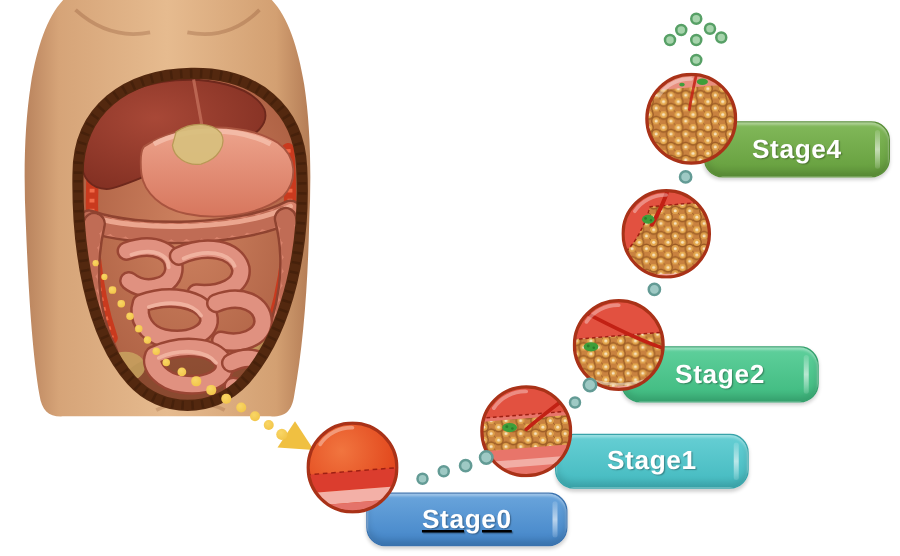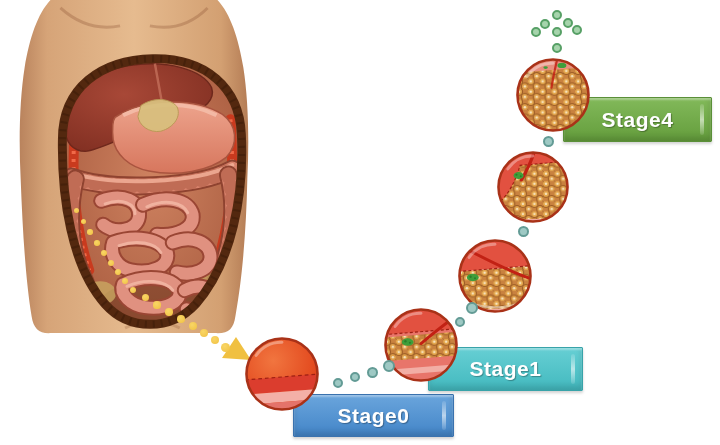--- a/index.html
+++ b/index.html
@@ -3,21 +3,21 @@
 <meta charset="utf-8">
 <style>
   html,body{margin:0;padding:0;background:#fff;}
   #canvas{position:relative;width:720px;height:445px;background:#fff;overflow:hidden;
           font-family:"Liberation Sans",sans-serif;}
   #defs-svg{position:absolute;width:0;height:0;}
   .anatomy{position:absolute;z-index:1;}
   #arrow-layer{position:absolute;left:0;top:0;width:720px;height:445px;z-index:2;}
   #arrowhead{position:absolute;left:0;top:0;}
   .ydot{position:absolute;border-radius:50%;}
-  .stage-bar{position:absolute;z-index:3;border-radius:1px;border:1.5px solid;
+  .stage-bar{position:absolute;z-index:3;border-radius:15px;border:1.5px solid;
              display:flex;align-items:center;justify-content:center;
              box-shadow:inset 0 2px 2px rgba(255,255,255,.35), inset 0 -4px 6px rgba(0,0,0,.14), 0 2px 3px rgba(0,0,0,.18);}
   .stage-bar::after{content:"";position:absolute;right:7px;top:6px;bottom:6px;width:4px;border-radius:2px;
              background:linear-gradient(180deg,rgba(255,255,255,.12),rgba(255,255,255,.6),rgba(255,255,255,.12));}
   .stage-label{color:#fff;font-size:21px;font-weight:bold;letter-spacing:.5px;
              text-shadow:1px 1px 1px rgba(0,0,0,.3);}
   .stage-circle{position:absolute;z-index:4;}
   #dots-layer{position:absolute;left:0;top:0;width:720px;height:445px;z-index:5;}
   .dot{position:absolute;border-radius:50%;border:2px solid;box-sizing:border-box;}
 </style>
@@ -144,25 +144,28 @@
       <span class="ydot" style="left: 141.5px; top: 293.5px; width: 7px; height: 7px; background: radial-gradient(circle at 40% 35%, rgb(249, 214, 102), rgb(240, 192, 65));"></span>
       <span class="ydot" style="left: 153.4px; top: 301.4px; width: 7.2px; height: 7.2px; background: radial-gradient(circle at 40% 35%, rgb(249, 214, 102), rgb(240, 192, 65));"></span>
       <span class="ydot" style="left: 165.3px; top: 308.3px; width: 7.4px; height: 7.4px; background: radial-gradient(circle at 40% 35%, rgb(249, 214, 102), rgb(240, 192, 65));"></span>
       <span class="ydot" style="left: 177.2px; top: 315.2px; width: 7.6px; height: 7.6px; background: radial-gradient(circle at 40% 35%, rgb(249, 214, 102), rgb(240, 192, 65));"></span>
       <span class="ydot" style="left: 189px; top: 322px; width: 8px; height: 8px; background: radial-gradient(circle at 40% 35%, rgb(249, 214, 102), rgb(240, 192, 65));"></span>
       <span class="ydot" style="left: 199.9px; top: 328.9px; width: 8.2px; height: 8.2px; background: radial-gradient(circle at 40% 35%, rgb(249, 214, 102), rgb(240, 192, 65));"></span>
       <span class="ydot" style="left: 210.7px; top: 335.7px; width: 8.6px; height: 8.6px; background: radial-gradient(circle at 40% 35%, rgb(249, 214, 102), rgb(240, 192, 65));"></span>
       <span class="ydot" style="left: 220.5px; top: 342.5px; width: 9px; height: 9px; background: radial-gradient(circle at 40% 35%, rgb(249, 214, 102), rgb(240, 192, 65));"></span>
     </div>
 
-  <div class="stage-bar" style="left: 293px; top: 394px; width: 159px; height: 41px; background: linear-gradient(rgb(106, 165, 220), rgb(67, 133, 200)); border-color: rgb(58, 114, 174);">
+  <div class="stage-bar" style="left: 293px; top: 394px; width: 159px; height: 41px; background: linear-gradient(rgb(106, 165, 220), rgb(67, 133, 200)); border-color: rgb(58, 114, 174); text-decoration: underline;">
     <span class="stage-label">Stage0</span>
     </div>
-  <div class="stage-bar" style="left: 428px; top: 347px; width: 153px; height: 42px; background: linear-gradient(rgb(102, 207, 212), rgb(67, 185, 191)); border-color: rgb(56, 163, 169);">
+  <div class="stage-bar" style="left: 444px; top: 347px; width: 153px; height: 42px; background: linear-gradient(rgb(102, 207, 212), rgb(67, 185, 191)); border-color: rgb(56, 163, 169);">
     <span class="stage-label">Stage1</span>
+    </div>
+  <div class="stage-bar" style="left: 497px; top: 277px; width: 156px; height: 43px; background: linear-gradient(rgb(95, 208, 156), rgb(62, 185, 126)); border-color: rgb(53, 160, 109);">
+    <span class="stage-label">Stage2</span>
     </div>
   <div class="stage-bar" style="left: 563px; top: 97px; width: 147px; height: 43px; background: linear-gradient(rgb(130, 185, 90), rgb(100, 157, 60)); border-color: rgb(90, 143, 56);">
     <span class="stage-label">Stage4</span>
     </div>
 
   <svg class="stage-circle" viewBox="0 0 100 100" style="left: 245px; top: 337px; width: 74px; height: 74px;">
     <g clip-path="url(#cclip)">
       <rect width="100" height="100" fill="url(#g0)"></rect>
       <path d="M0,58 L100,50 L100,70 L0,78 Z" fill="#DB3D2E"></path>
       <path d="M0,58 L100,50" fill="none" stroke="#9E1F12" stroke-width="1.6" stroke-dasharray="5 4"></path>

